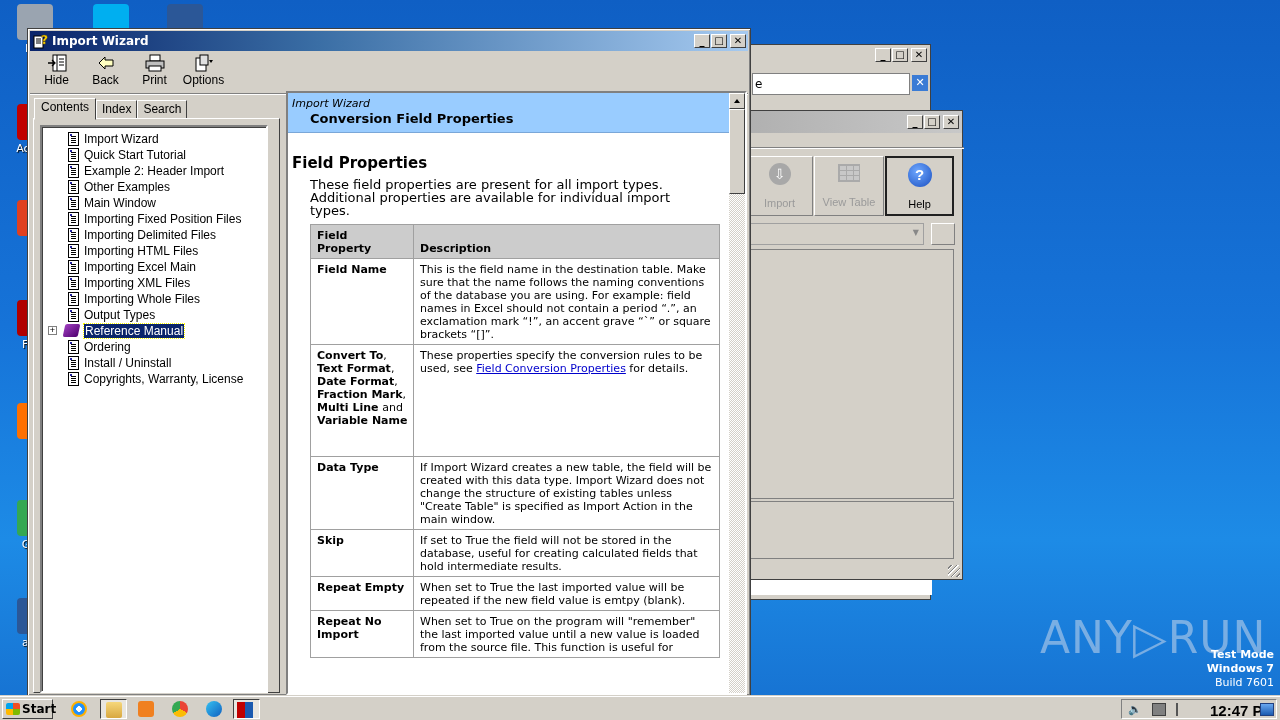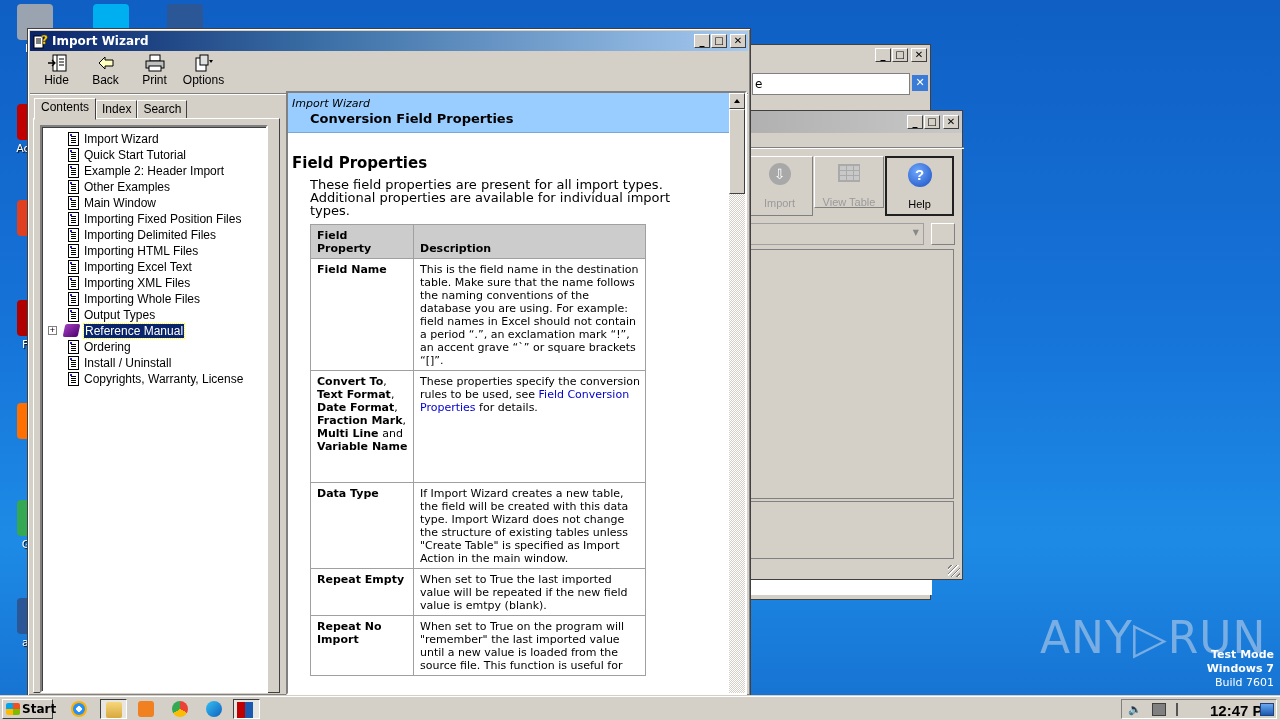--- a/index.html
+++ b/index.html
@@ -50,26 +50,26 @@
   .splitter { position: absolute; left: 256px; top: 62px; width: 4px; height: 604px; }
 
   
   .content { position: absolute; left: 258px; top: 62px; width: 461px; height: 604px; border: 2px solid; border-color: #808080 #fff #fff #808080; background: #fff; overflow: hidden; }
   .content .inner { position: absolute; left: 0; top: 0; width: 443px; height: 100%; overflow: hidden; }
   .banner { background: #99ccff; padding: 4px 4px 3px; border-bottom: 1px solid #7aa7d8; height: 40px; }
   .banner .crumb { font-style: italic; font-size: 11px; color: #000; }
   .banner .ttl { font-weight: bold; font-size: 13px; margin: 1px 0 0 18px; }
   .h1 { font-size: 15px; font-weight: bold; margin: 21px 0 0 4px; color: #000; }
   .intro { margin: 6px 0 0 22px; width: 395px; line-height: 13px; font-size: 13px; }
-  table.props { margin: 7px 4px 0 22px; width: 336px; border-collapse: collapse; font-size: 11px; }
+  table.props { margin: 7px 4px 0 22px; width: 410px; border-collapse: collapse; font-size: 11px; }
   table.props th, table.props td { border: 1px solid #a0a0a0; vertical-align: top; padding: 4px 5px 3px 6px; line-height: 13px; text-align: left; }
   table.props th { background: #cccccc; font-weight: bold; vertical-align: bottom; }
   table.props td.k { width: 103px; font-weight: bold; }
   table.props td.k .n { font-weight: normal; }
-  a.lnk { color: #0000cc; }
+  a.lnk { color: #0000cc; text-decoration: underline; }
 
   .vscroll { position: absolute; right: 0; top: 0; width: 16px; height: 100%; background: repeating-conic-gradient(#d4d0c8 0% 25%, #fff 0% 50%) 0 0/2px 2px; }
   .sb-btn { position: absolute; left: 0; width: 16px; height: 16px; background: #d4d0c8; border: 1px solid; border-color: #fff #404040 #404040 #fff; }
   .sb-btn::after { content: ""; position: absolute; left: 4px; top: 5px; border: 3px solid transparent; border-bottom: 4px solid #000; border-top: none; }
   .sb-thumb { position: absolute; left: 0; top: 16px; width: 16px; height: 85px; background: #d4d0c8; border: 1px solid; border-color: #fff #404040 #404040 #fff; }
 
   
   .taskbar { position: absolute; left: 0; top: 696px; width: 1280px; height: 24px; background: #d4d0c8; border-top: 1px solid #fff; box-shadow: 0 -1px 0 #d4d0c8; }
   .start { position: absolute; left: 2px; top: 2px; width: 51px; height: 20px; border: 1px solid; border-color: #fff #404040 #404040 #fff; font-weight: bold; font-size: 12px; line-height: 18px; padding-left: 19px; font-family: "DejaVu Sans", sans-serif; }
   .start .flag { position: absolute; left: 3px; top: 3px; width: 14px; height: 12px; background: conic-gradient(#f25022 0 25%, #7fba00 0 50%, #ffb900 0 75%, #00a4ef 0); border-radius: 2px; }
@@ -145,21 +145,21 @@
       <div class="capbtn">_</div>
       <div class="capbtn">□</div>
       <div class="capbtn close">✕</div>
     </div>
   </div>
   <div style="position:absolute; left:0; top:36px; width:218px; border-top:1px solid #808080; border-bottom:1px solid #fff;"></div>
   <div style="position:absolute; left:0; top:45px; width:67px; height:60px; border:1px solid; border-color:#fff #808080 #808080 #fff; text-align:center; color:#9a9a9a; font-family:'Liberation Sans',sans-serif; font-size:11px;">
     <div style="width:22px; height:22px; border-radius:50%; background:#a8a8a8; margin:6px auto 12px; color:#fff; line-height:22px; font-size:14px;">⇩</div>
     <span>Import</span>
   </div>
-  <div style="position:absolute; left:68px; top:45px; width:70px; height:52px; border:1px solid; border-color:#fff #808080 #808080 #fff; text-align:center; color:#9a9a9a; font-family:'Liberation Sans',sans-serif; font-size:11px;">
+  <div style="position:absolute; left:68px; top:45px; width:70px; height:60px; border:1px solid; border-color:#fff #808080 #808080 #fff; text-align:center; color:#9a9a9a; font-family:'Liberation Sans',sans-serif; font-size:11px;">
     <div style="width:22px; height:18px; background:#c8c8c8; border:1px solid #aaa; margin:7px auto 14px; background-image:linear-gradient(#aaa 1px, transparent 1px), linear-gradient(90deg,#aaa 1px,transparent 1px); background-size:7px 5px;"></div>
     <span>View Table</span>
   </div>
   <div style="position:absolute; left:139px; top:45px; width:69px; height:60px; border:2px solid #202020; text-align:center; color:#000; font-family:'Liberation Sans',sans-serif; font-size:11px;">
     <div style="width:24px; height:24px; border-radius:50%; background:radial-gradient(circle at 40% 35%, #6fa8ff, #1a4fc0); margin:5px auto 11px; color:#fff; line-height:24px; font-size:15px; font-weight:bold;">?</div>
     <span>Help</span>
   </div>
   <div style="position:absolute; left:0; top:112px; width:178px; height:22px; border:1px solid #a0a0a0; background:#d4d0c8;">
     <span style="position:absolute; right:4px; top:4px; font-size:8px; color:#888;">▼</span>
   </div>
@@ -233,21 +233,21 @@
   <div class="treebox">
     <ul class="tree" id="tree">
         <li><span class="pg"></span><span class="lbl">Import Wizard</span></li>
         <li><span class="pg"></span><span class="lbl">Quick Start Tutorial</span></li>
         <li><span class="pg"></span><span class="lbl">Example 2: Header Import</span></li>
         <li><span class="pg"></span><span class="lbl">Other Examples</span></li>
         <li><span class="pg"></span><span class="lbl">Main Window</span></li>
         <li><span class="pg"></span><span class="lbl">Importing Fixed Position Files</span></li>
         <li><span class="pg"></span><span class="lbl">Importing Delimited Files</span></li>
         <li><span class="pg"></span><span class="lbl">Importing HTML Files</span></li>
-        <li><span class="pg"></span><span class="lbl">Importing Excel Text</span></li>
+        <li><span class="pg"></span><span class="lbl">Importing Excel Main</span></li>
         <li><span class="pg"></span><span class="lbl">Importing XML Files</span></li>
         <li><span class="pg"></span><span class="lbl">Importing Whole Files</span></li>
         <li><span class="pg"></span><span class="lbl">Output Types</span></li>
         <li class="book"><span class="plus">+</span><span class="bk"></span><span class="lbl sel">Reference Manual</span></li>
         <li><span class="pg"></span><span class="lbl">Ordering</span></li>
         <li><span class="pg"></span><span class="lbl">Install / Uninstall</span></li>
         <li><span class="pg"></span><span class="lbl">Copyrights, Warranty, License</span></li>
       </ul>
   </div>
 
@@ -283,20 +283,24 @@
               <span class="n">and</span>
               <span>Variable Name</span>
             </td>
             <td><span>These properties specify the conversion rules to be used, see </span><a class="lnk">Field Conversion Properties</a><span> for details.</span></td>
           </tr>
           <tr>
             <td class="k">Data Type</td>
             <td>If Import Wizard creates a new table, the field will be created with this data type. Import Wizard does not change the structure of existing tables unless "Create Table" is specified as Import Action in the main window.</td>
           </tr>
           <tr>
+            <td class="k">Skip</td>
+            <td>If set to True the field will not be stored in the database, useful for creating calculated fields that hold intermediate results.</td>
+          </tr>
+          <tr>
             <td class="k">Repeat Empty</td>
             <td>When set to True the last imported value will be repeated if the new field value is emtpy (blank).</td>
           </tr>
           <tr>
             <td class="k">Repeat No Import</td>
             <td>When set to True on the program will "remember" the last imported value until a new value is loaded from the source file. This function is useful for</td>
           </tr>
         </tbody>
       </table>
     </div>

